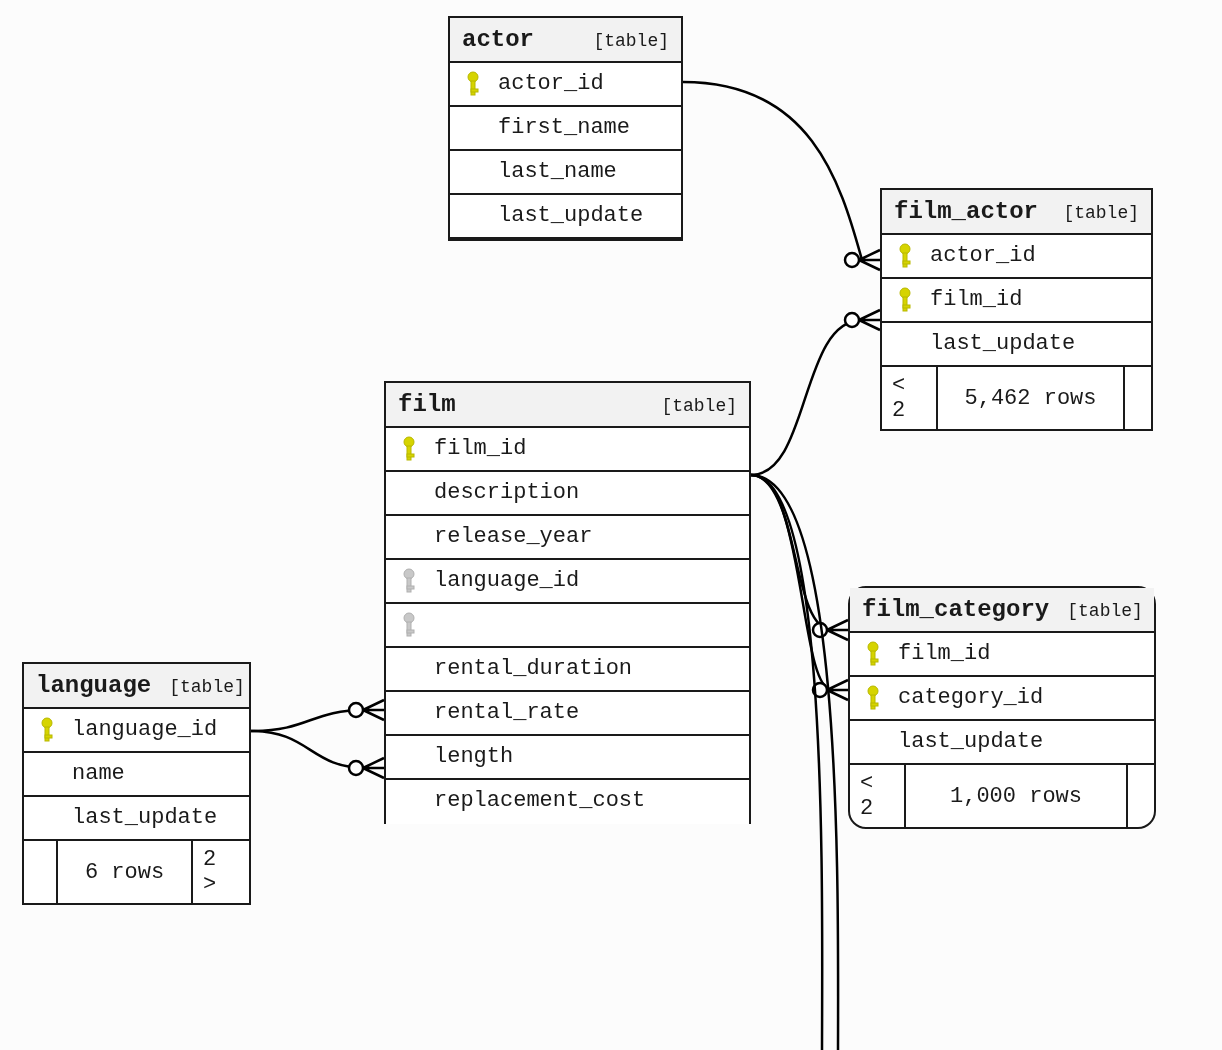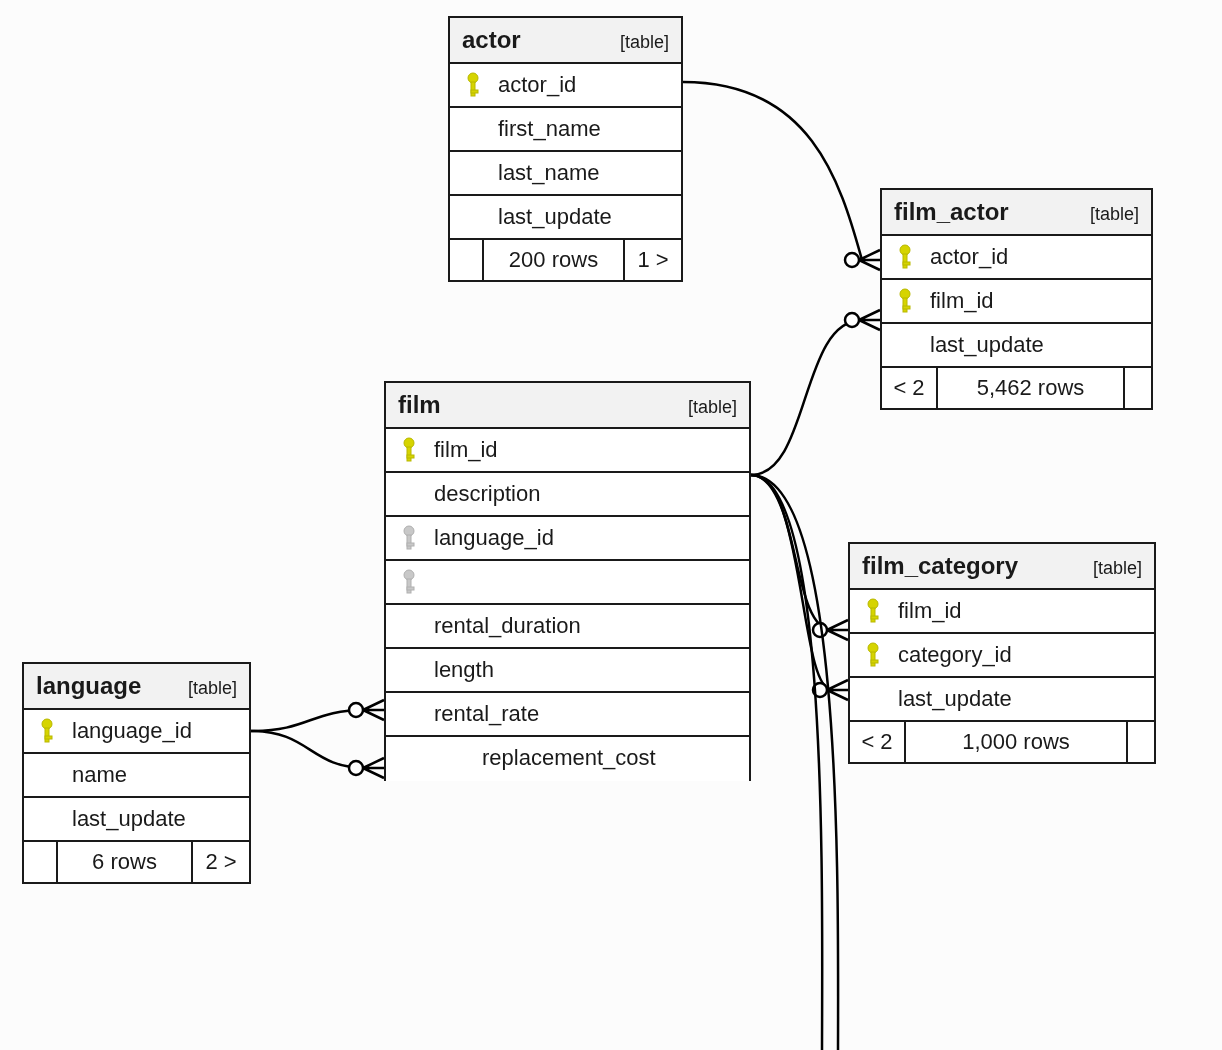--- a/index.html
+++ b/index.html
@@ -10,20 +10,21 @@
     height: 1050px;
     font-family: Helvetica, Arial, sans-serif;
     background: #fcfcfc;
     position: relative;
     overflow: hidden;
   }
   .canvas {
     position: relative;
     width: 1222px;
     height: 770px;
+    font-family: Liberation Mono, monospace;
   }
   svg.connectors {
     position: absolute;
     top: 0; left: 0;
     width: 1222px;
     height: 1050px;
     pointer-events: none;
   }
   .entity {
     position: absolute;
@@ -77,25 +78,25 @@
   .footer .rows { flex: 1; text-align: center; }
   .footer .nav { width: 56px; }
   .key-yellow { fill: #d6d400; stroke: #b8b800; }
   .key-grey   { fill: #c8c8c8; stroke: #b0b0b0; }
 
   
   #entity-actor         { left: 448px; top: 16px;  width: 235px; }
   #entity-film_actor    { left: 880px; top: 188px; width: 273px; }
   #entity-film          { left: 384px; top: 381px; width: 367px; }
   #entity-language      { left: 22px;  top: 662px; width: 229px; }
-  #entity-film_category { left: 848px; top: 542px; width: 308px; }
+  #entity-film_category { left: 848px; top: 586px; width: 308px; border-radius: 18px; }
 
   
   #entity-film { border-bottom: none; }
-  #entity-film .col.last { border-bottom: none; margin-left: 48px; }
+  #entity-film .col.last { border-bottom: none; }
 </style>
 </head>
 <body>
 
 <div class="canvas">
 
   <svg class="connectors">
     <defs>
       <g id="crow" stroke="#000" stroke-width="2.5" fill="none">
 
@@ -139,25 +140,20 @@
     </div>
     <div class="col">
         <span>first_name</span>
       </div>
     <div class="col">
         <span>last_name</span>
       </div>
     <div class="col">
         <span>last_update</span>
       </div>
-    <div class="footer">
-      <div class="cell blank-sm"></div>
-      <div class="cell rows">200 rows</div>
-      <div class="cell nav">1 &gt;</div>
-    </div>
   </div>
 
   <div class="entity" id="entity-film_actor">
     <div class="header">
       <span class="name">film_actor</span>
       <span class="type">[table]</span>
     </div>
     <div class="col">
       <svg class="key" viewBox="0 0 18 26">
           <circle cx="9" cy="6" r="5" class="key-yellow"></circle>
@@ -194,42 +190,45 @@
           <circle cx="9" cy="6" r="5" class="key-yellow"></circle>
           <rect x="7" y="10" width="4" height="14" class="key-yellow"></rect>
           <rect x="7" y="18" width="7" height="3" class="key-yellow"></rect>
         </svg>
       <span>film_id</span>
     </div>
     <div class="col">
         <span>description</span>
       </div>
     <div class="col">
+        <span>release_year</span>
+      </div>
+    <div class="col">
       <svg class="key" viewBox="0 0 18 26">
           <circle cx="9" cy="6" r="5" class="key-grey"></circle>
           <rect x="7" y="10" width="4" height="14" class="key-grey"></rect>
           <rect x="7" y="18" width="7" height="3" class="key-grey"></rect>
         </svg>
       <span>language_id</span>
     </div>
     <div class="col">
       <svg class="key" viewBox="0 0 18 26">
           <circle cx="9" cy="6" r="5" class="key-grey"></circle>
           <rect x="7" y="10" width="4" height="14" class="key-grey"></rect>
           <rect x="7" y="18" width="7" height="3" class="key-grey"></rect>
         </svg>
     </div>
     <div class="col">
         <span>rental_duration</span>
       </div>
     <div class="col">
+        <span>rental_rate</span>
+      </div>
+    <div class="col">
         <span>length</span>
-      </div>
-    <div class="col">
-        <span>rental_rate</span>
       </div>
     <div class="col last">
         <span>replacement_cost</span>
       </div>
   </div>
 
   <div class="entity" id="entity-language">
     <div class="header">
       <span class="name">language</span>
       <span class="type">[table]</span>

